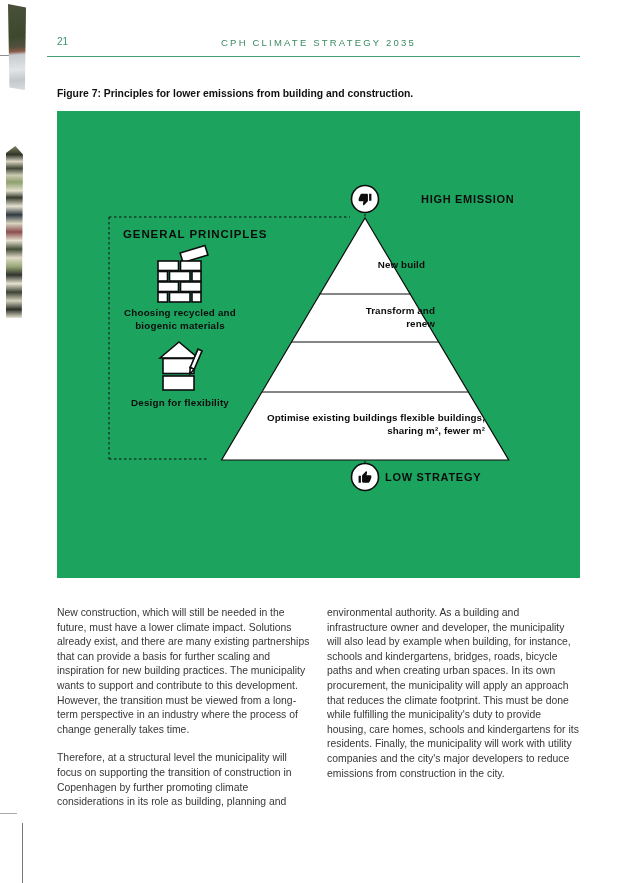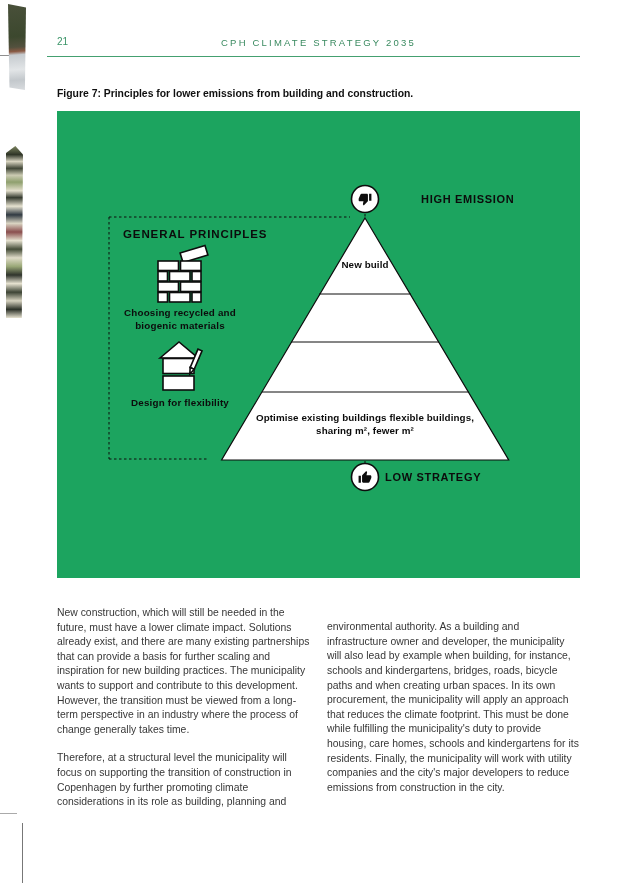--- a/index.html
+++ b/index.html
@@ -33,24 +33,24 @@
   .caption{position:absolute;left:57px;top:88px;font-size:10.4px;font-weight:bold;color:#101010;}
 
   
   .figure{position:absolute;left:57px;top:111px;width:523px;height:467px;background:#1ca45f;}
   .figure svg{position:absolute;left:0;top:0;}
 
   .flabel{position:absolute;color:#0c0c0c;font-weight:bold;white-space:pre-line;}
   .hi-lo{font-size:11px;letter-spacing:0.7px;}
   .gp-title{font-size:11.5px;letter-spacing:0.9px;}
   .gp-item{width:180px;text-align:center;font-size:9.8px;line-height:12.5px;letter-spacing:0.2px;}
-  .pyr{text-align:center;font-size:9.8px;line-height:12.5px;letter-spacing:0.1px;}
+  .pyr{text-align:right;font-size:9.8px;line-height:12.5px;letter-spacing:0.1px;}
 
   
-  .bodycols{position:absolute;left:57px;top:606px;width:523px;display:flex;gap:17px;align-items:center;}
+  .bodycols{position:absolute;left:57px;top:606px;width:523px;display:flex;gap:17px;}
   .col{width:253px;font-size:10.4px;line-height:14.6px;color:#373737;}
   .col p{margin:0 0 14px 0;}
 </style>
 </head>
 <body>
 
 <div class="page">
 
   <div class="mark" style="left:0;top:55px;width:15px;height:1px;background:#8f8f8f;"></div>
   <div class="mark" style="left:617px;top:0;width:1px;height:14px;background:#555;"></div>
@@ -125,20 +125,22 @@
 
     <div class="flabel hi-lo" style="left:328px;top:82px;margin-left:36px;">HIGH EMISSION</div>
     <div class="flabel hi-lo" style="left:328px;top:360px;">LOW STRATEGY</div>
 
     <div class="flabel gp-title" style="left:66px;top:117px;">GENERAL PRINCIPLES</div>
     <div class="flabel gp-item" style="left:33px;top:196px;">Choosing recycled and
 biogenic materials</div>
     <div class="flabel gp-item" style="left:33px;top:286px;">Design for flexibility</div>
 
     <div class="flabel pyr" style="left:248px;top:148px;width:120px;">New build</div>
+    <div class="flabel pyr" style="left:238px;top:194px;width:140px;">Transform and
+renew</div>
     <div class="flabel pyr" style="left:188px;top:301px;width:240px;">Optimise existing buildings flexible buildings,
 sharing m², fewer m²</div>
   </div>
 
   <div class="bodycols">
     <div class="col">
       <p>New construction, which will still be needed in the future, must have a lower climate impact. Solutions already exist, and there are many existing partnerships that can provide a basis for further scaling and inspiration for new building practices. The municipality wants to support and contribute to this development. However, the transition must be viewed from a long-term perspective in an industry where the process of change generally takes time.</p>
       <p>Therefore, at a structural level the municipality will focus on supporting the transition of construction in Copenhagen by further promoting climate considerations in its role as building, planning and</p>
     </div>
     <div class="col">

